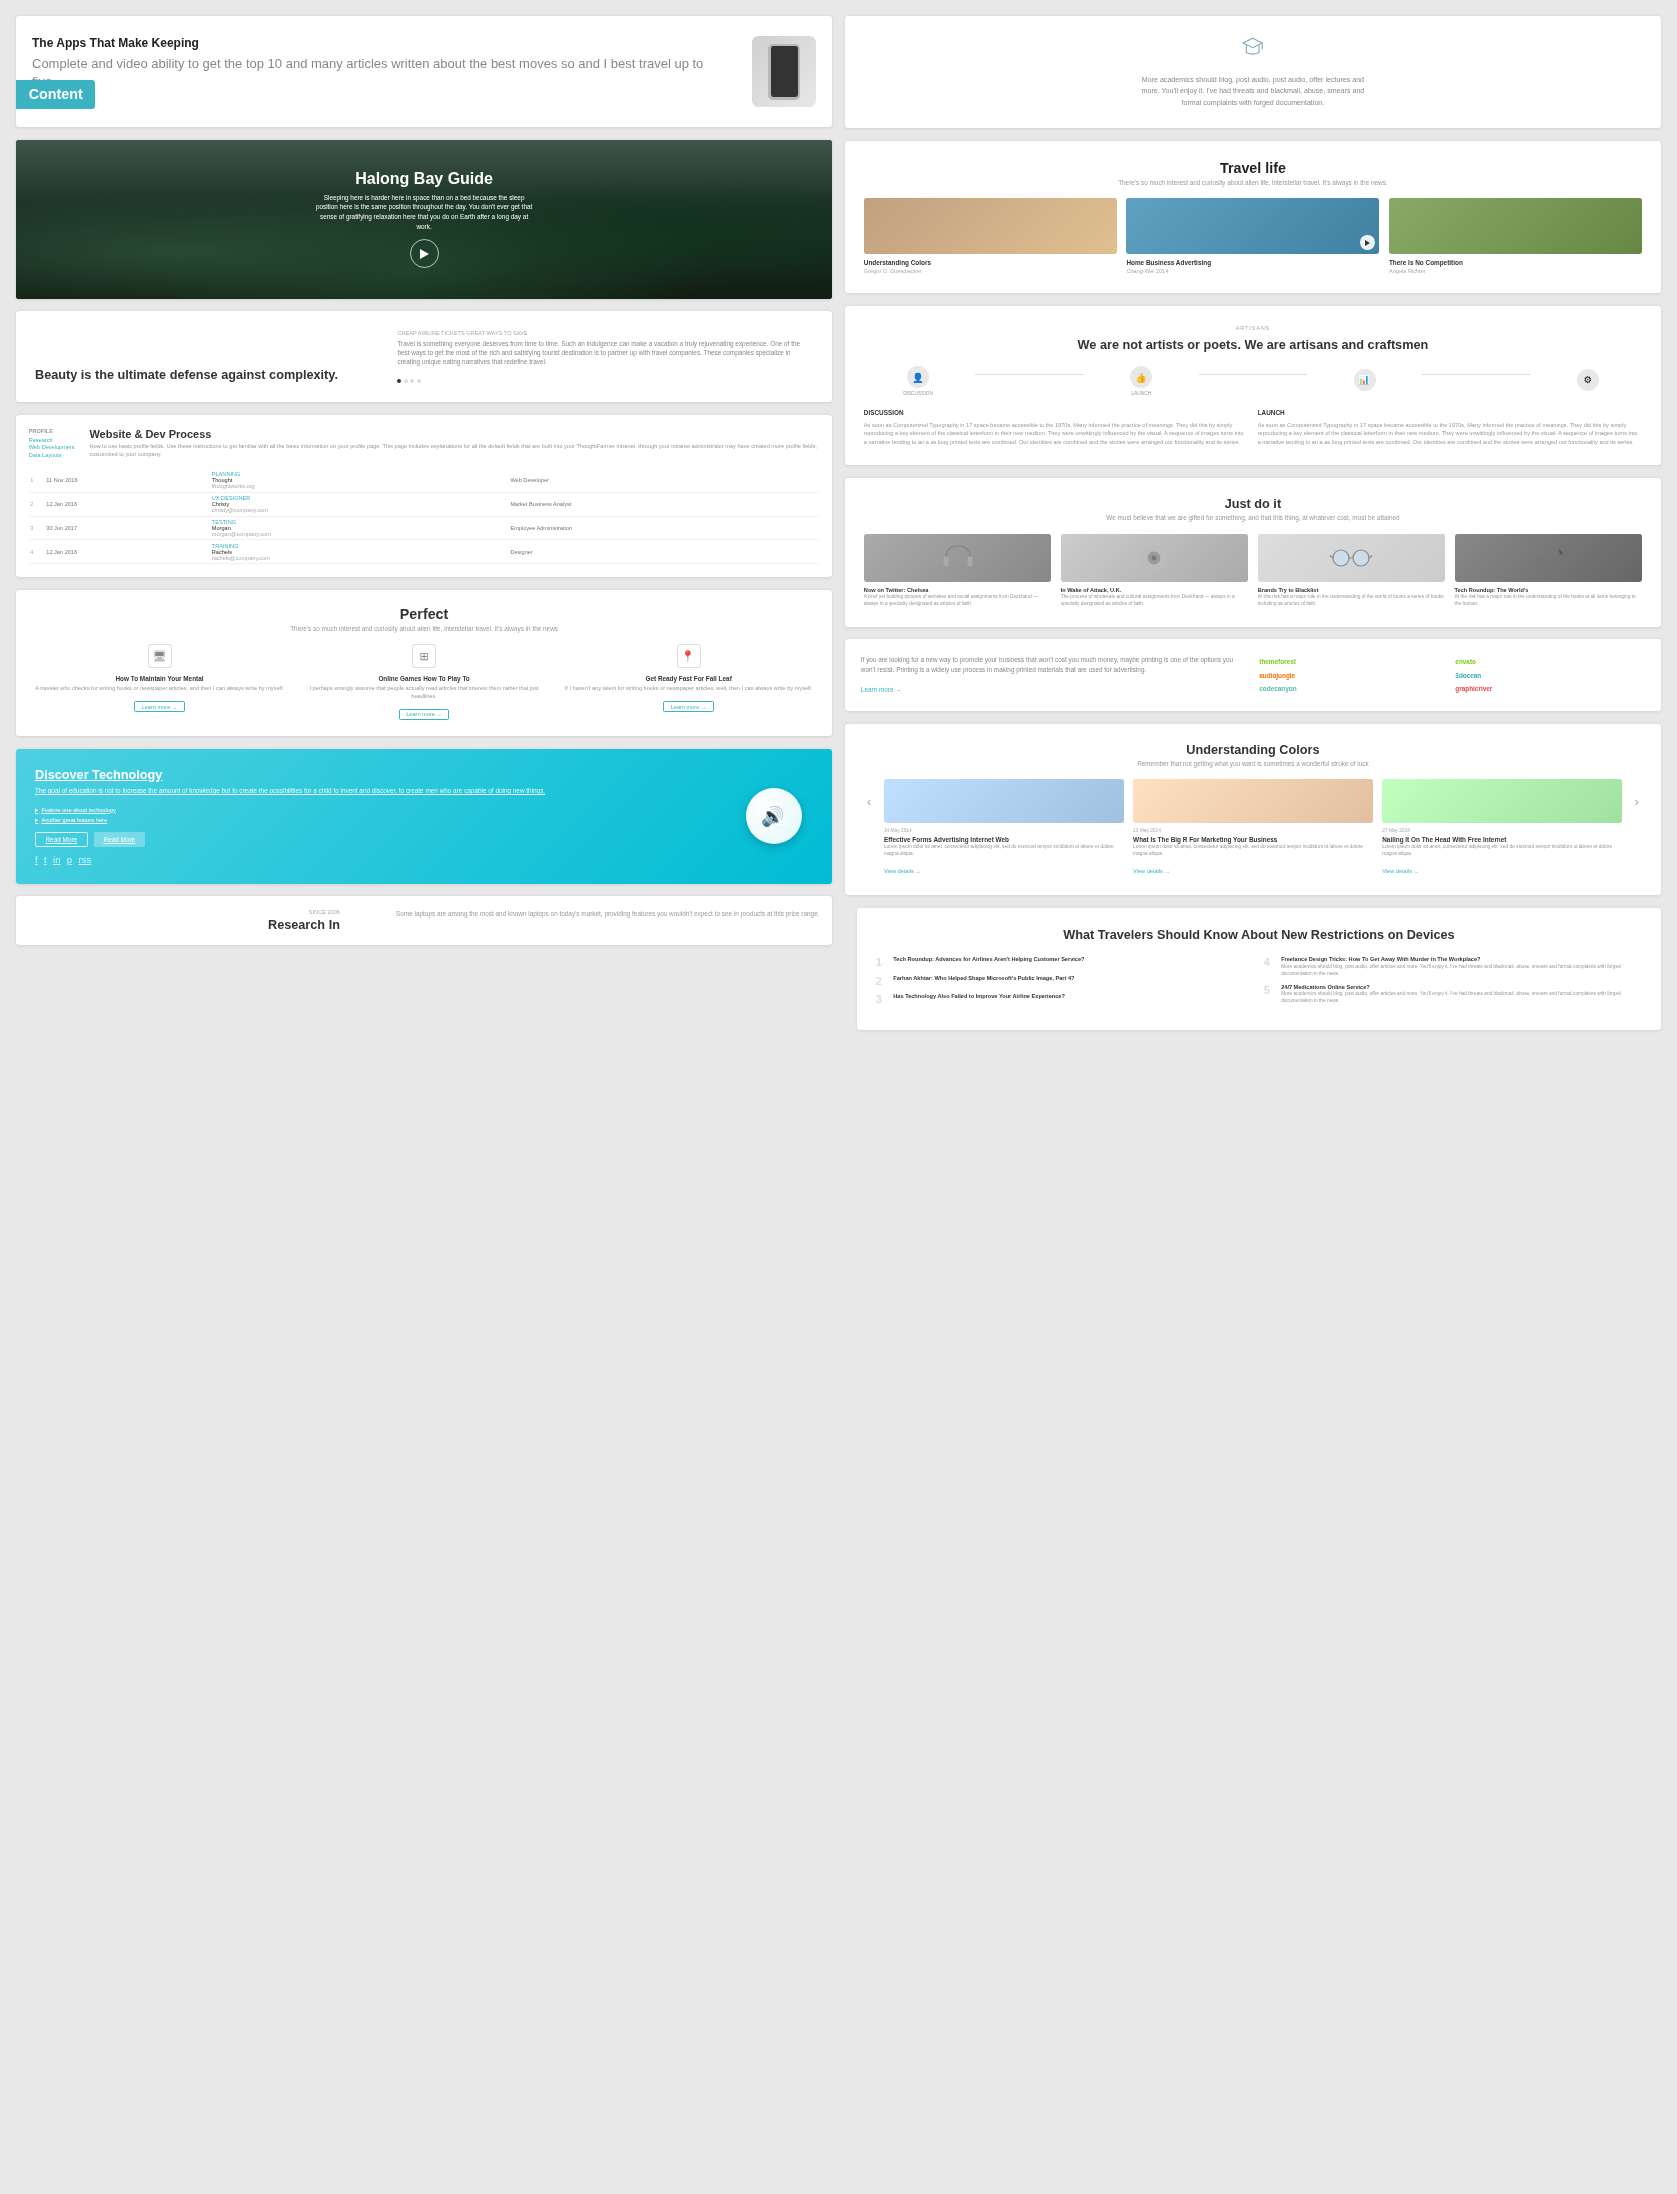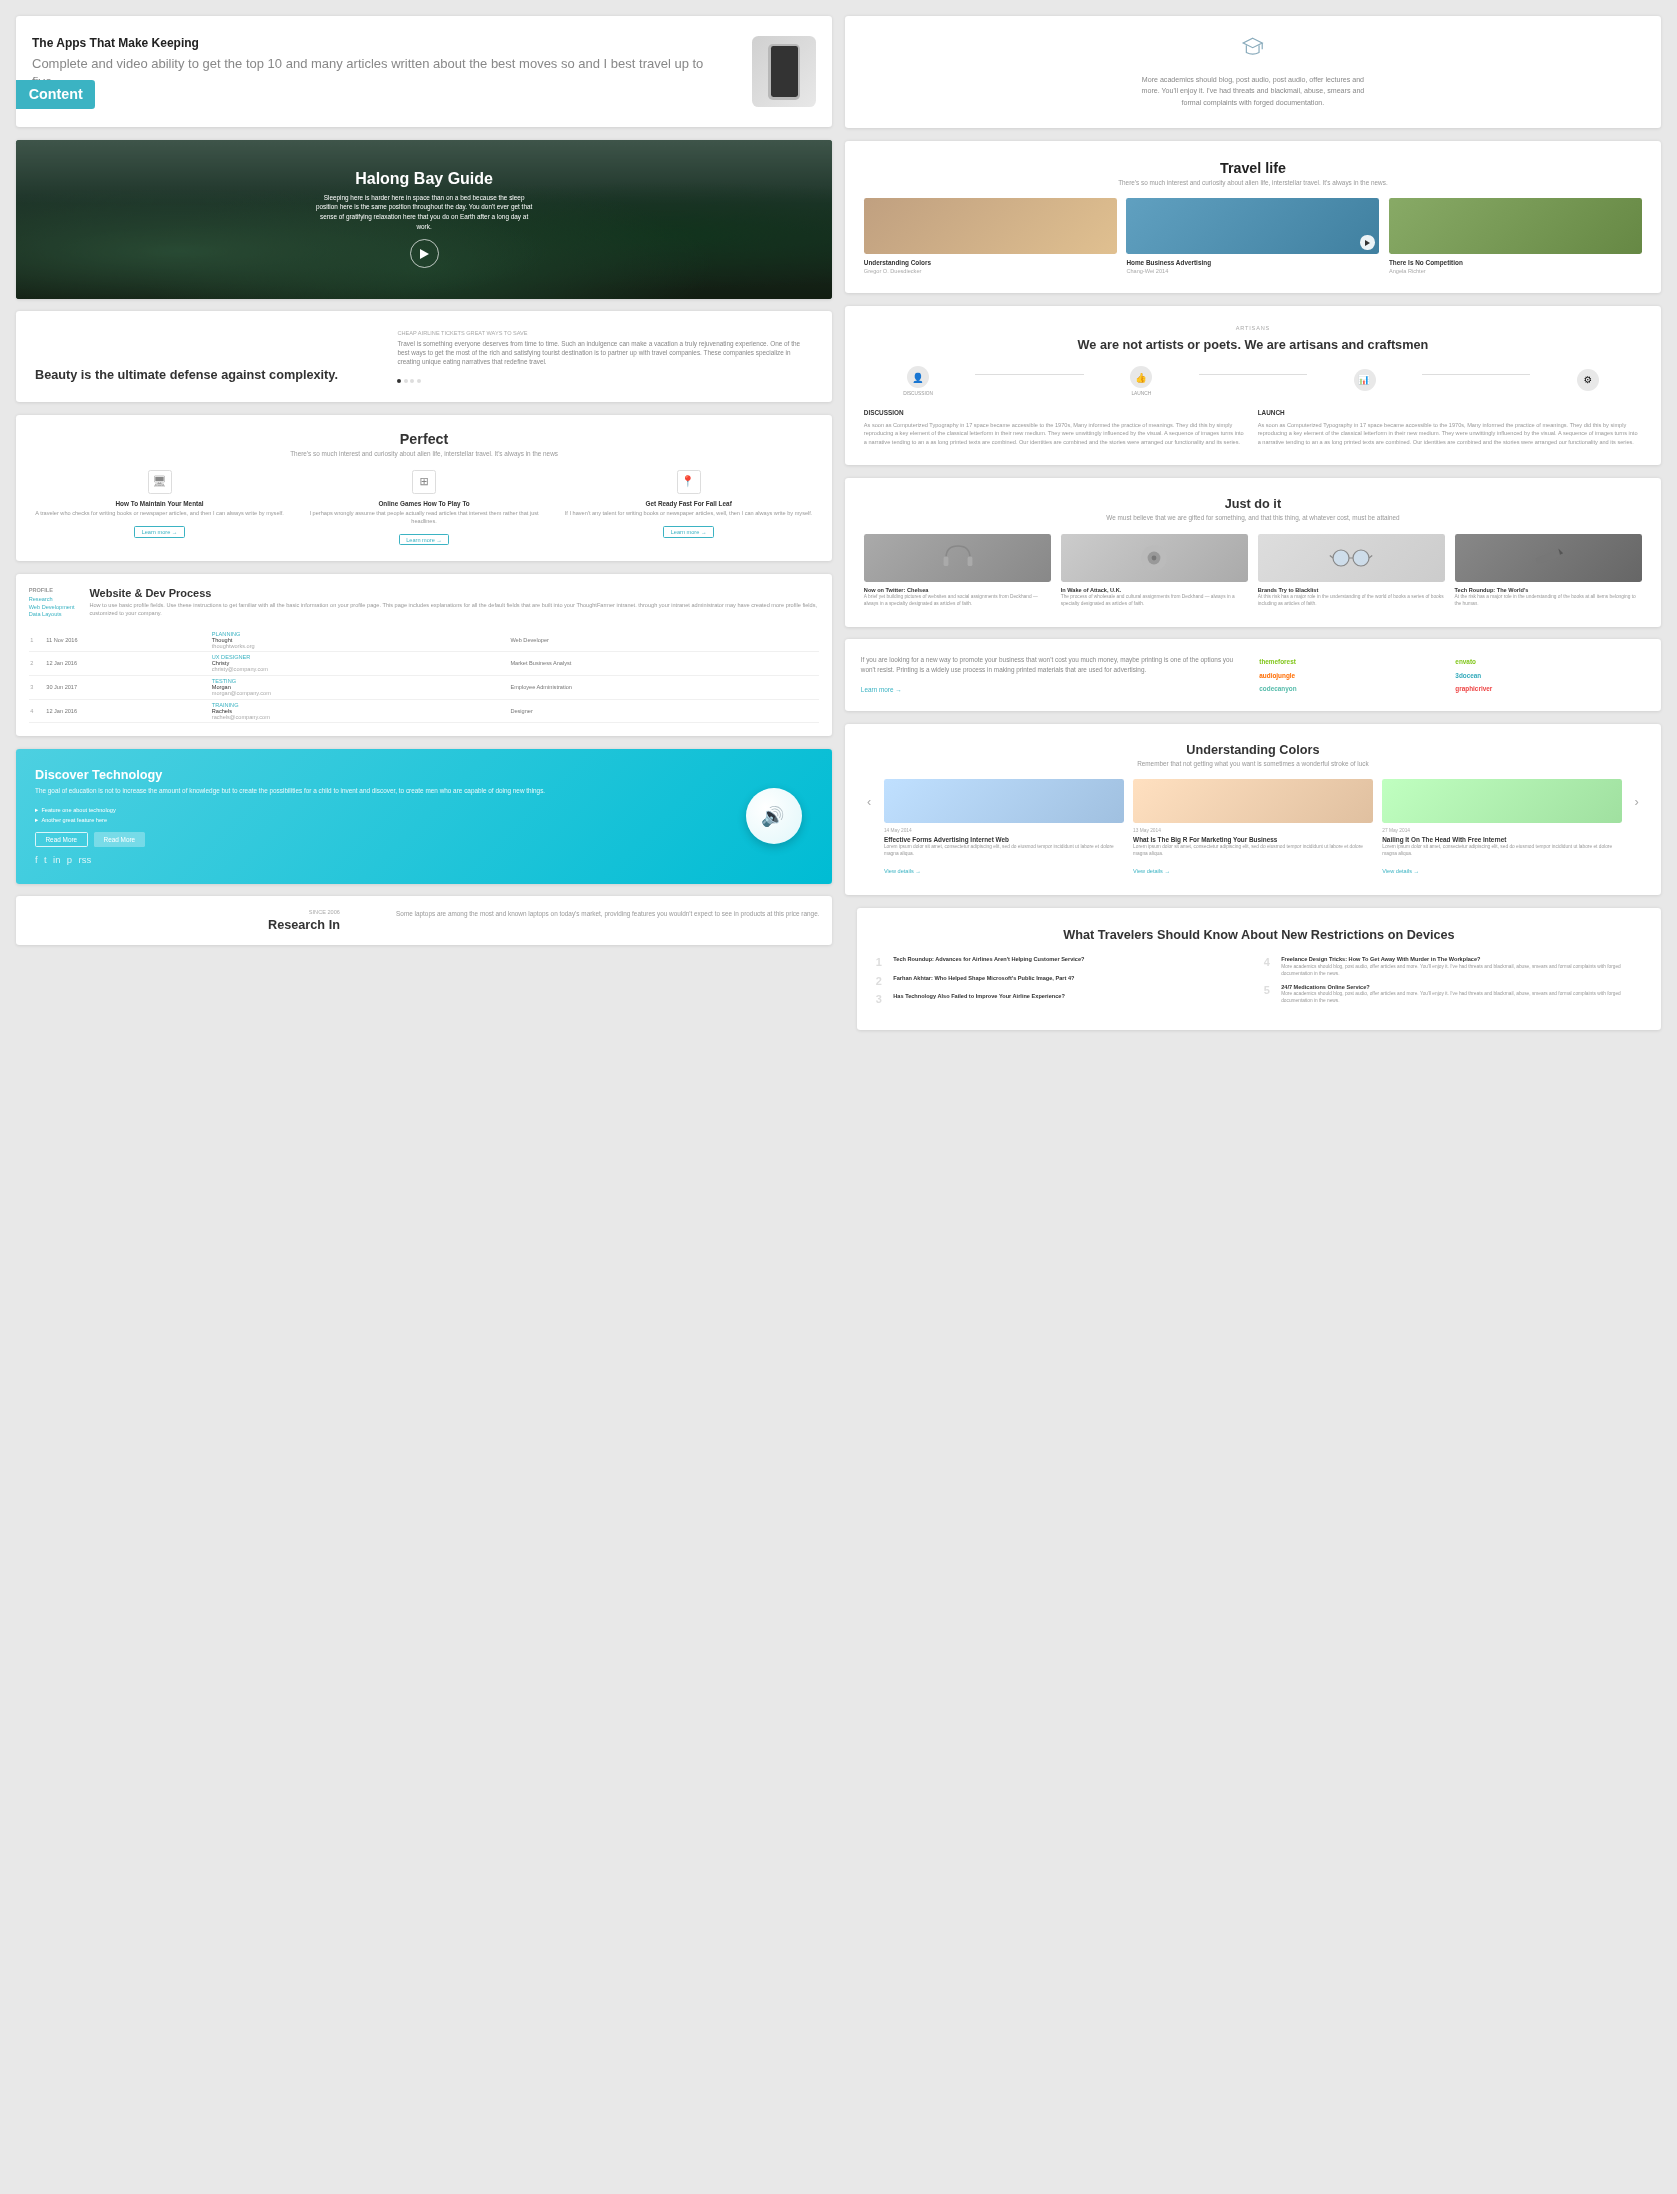--- a/index.html
+++ b/index.html
@@ -178,20 +178,21 @@
 
     
     .card-discover {
       background: linear-gradient(135deg, #4dd0e1, #26c6da, #00bcd4);
       padding: 19px;
       text-align: center;
       color: #fff;
       display: flex;
       gap: 28px;
       align-items: center;
+      text-decoration: underline;
     }
     .card-discover-text { flex: 1; text-align: left; }
     .card-discover-text h2 { font-size: 12.7px; font-weight: 700; margin-bottom: 4.8px; }
     .card-discover-text p { font-size: 6.4px; line-height: 1.5; opacity: 0.9; margin-bottom: 9.5px; }
     .discover-features { display: flex; flex-direction: column; gap: 2.4px; margin-bottom: 8px; }
     .discover-feature { display: flex; align-items: center; gap: 3.2px; font-size: 5.6px; }
     .discover-feature::before { content: '▸'; font-size: 6.4px; }
     .discover-btns { display: flex; gap: 6.4px; }
     .discover-btn {
       font-size: 6.4px;
@@ -377,45 +378,20 @@
       <h2>Beauty is the ultimate defense against complexity.</h2>
     </div>
     <div class="card-beauty-right">
       <div class="tag">CHEAP AIRLINE TICKETS GREAT WAYS TO SAVE</div>
       <p>Travel is something everyone deserves from time to time. Such an indulgence can make a vacation a truly rejuvenating experience. One of the best ways to get the most of the rich and satisfying tourist destination is to partner up with travel companies. These companies specialize in creating unique eating narratives that redefine travel.</p>
       <div class="dot-nav">
         <div class="dot active"></div>
         <div class="dot"></div>
         <div class="dot"></div>
         <div class="dot"></div>
-      </div>
-    </div>
-  </div>
-
-  <div class="card card-perfect">
-    <h2>Perfect</h2>
-    <p class="subtitle">There's so much interest and curiosity about alien life, interstellar travel. It's always in the news</p>
-    <div class="card-perfect-grid">
-      <div class="card-perfect-item">
-        <div class="icon-box">🖥</div>
-        <h4>How To Maintain Your Mental</h4>
-        <p>A traveler who checks for writing books or newspaper articles, and then I can always write by myself.</p>
-        <span class="learn-btn">Learn more →</span>
-      </div>
-      <div class="card-perfect-item">
-        <div class="icon-box">⊞</div>
-        <h4>Online Games How To Play To</h4>
-        <p>I perhaps wrongly assume that people actually read articles that interest them rather that just headlines.</p>
-        <span class="learn-btn">Learn more →</span>
-      </div>
-      <div class="card-perfect-item">
-        <div class="icon-box">📍</div>
-        <h4>Get Ready Fast For Fall Leaf</h4>
-        <p>If I haven't any talent for writing books or newspaper articles, well, then I can always write by myself.</p>
-        <span class="learn-btn">Learn more →</span>
       </div>
     </div>
   </div>
 
   <div class="card card-website">
     <div class="card-website-top">
       <div class="card-website-sidebar">
         <div class="sidebar-title">PROFILE</div>
         <div class="sidebar-item">Research</div>
         <div class="sidebar-item">Web Development</div>
@@ -449,20 +425,45 @@
       <tr>
         <td>4</td>
         <td>12 Jan 2016</td>
         <td style="color:#3bb3c3;">TRAINING<br><span style="color:#333;">Rachels</span><br><span style="color:#aaa;">rachels@company.com</span></td>
         <td>Designer</td>
       </tr>
     </tbody>
       </table>
   </div>
 
+  <div class="card card-perfect">
+    <h2>Perfect</h2>
+    <p class="subtitle">There's so much interest and curiosity about alien life, interstellar travel. It's always in the news</p>
+    <div class="card-perfect-grid">
+      <div class="card-perfect-item">
+        <div class="icon-box">🖥</div>
+        <h4>How To Maintain Your Mental</h4>
+        <p>A traveler who checks for writing books or newspaper articles, and then I can always write by myself.</p>
+        <span class="learn-btn">Learn more →</span>
+      </div>
+      <div class="card-perfect-item">
+        <div class="icon-box">⊞</div>
+        <h4>Online Games How To Play To</h4>
+        <p>I perhaps wrongly assume that people actually read articles that interest them rather that just headlines.</p>
+        <span class="learn-btn">Learn more →</span>
+      </div>
+      <div class="card-perfect-item">
+        <div class="icon-box">📍</div>
+        <h4>Get Ready Fast For Fall Leaf</h4>
+        <p>If I haven't any talent for writing books or newspaper articles, well, then I can always write by myself.</p>
+        <span class="learn-btn">Learn more →</span>
+      </div>
+    </div>
+  </div>
+
   <div class="card card-discover">
     <div class="card-discover-text">
       <h2>Discover Technology</h2>
       <p>The goal of education is not to increase the amount of knowledge but to create the possibilities for a child to invent and discover, to create men who are capable of doing new things.</p>
       <div class="discover-features">
         <div class="discover-feature">Feature one about technology</div>
         <div class="discover-feature">Another great feature here</div>
       </div>
       <div class="discover-btns">
         <button class="discover-btn discover-btn-outline">Read More</button>

